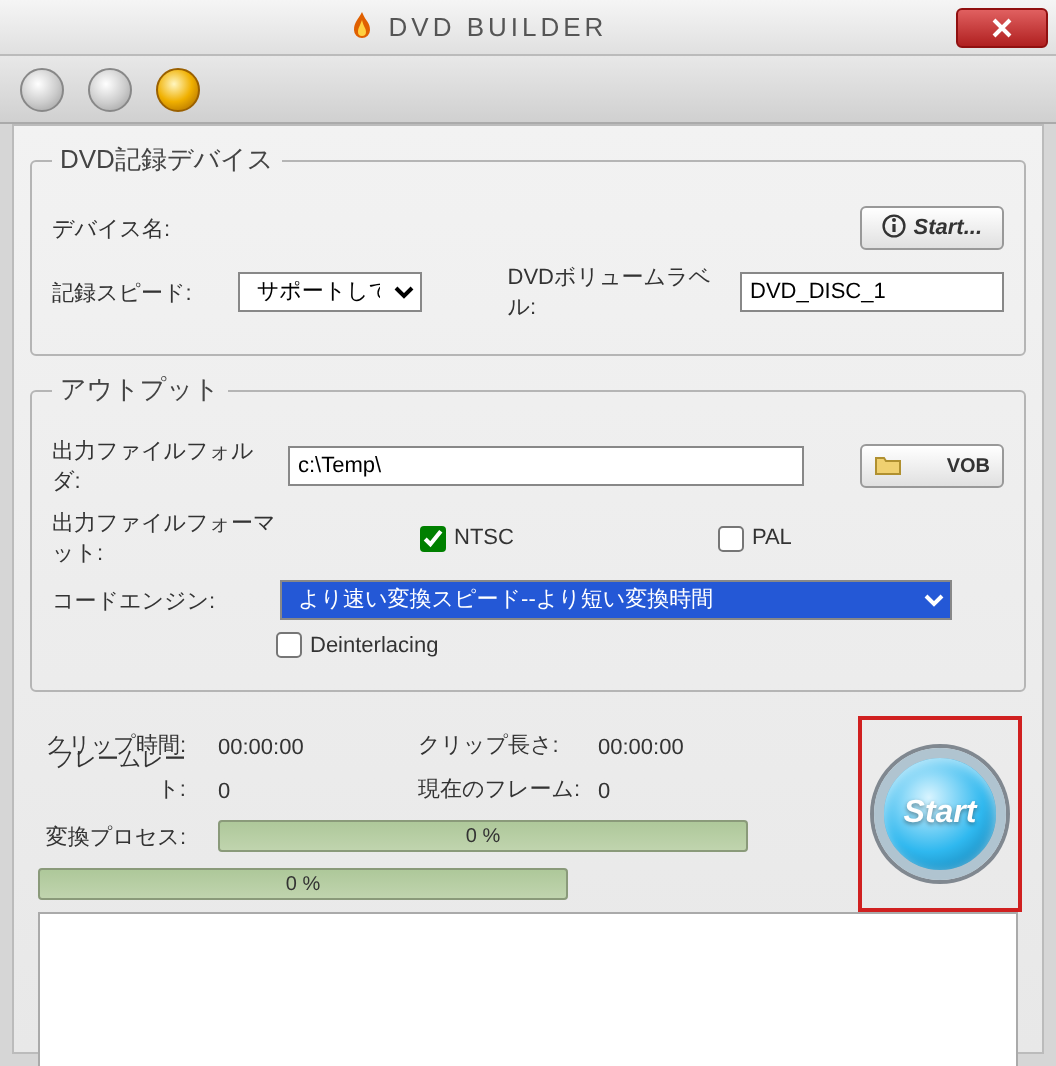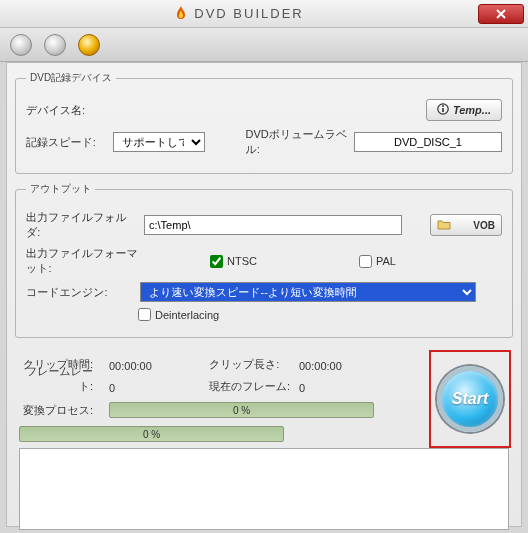--- a/index.html
+++ b/index.html
@@ -6,21 +6,21 @@
   body { font-family: "MS PGothic", "Meiryo", Arial, sans-serif; font-size: 11px; background: #d6d6d6; width: 528px; height: 533px; overflow: hidden; color: #333; }
   .titlebar { height: 28px; background: linear-gradient(#f5f5f5,#e0e0e0); border-bottom: 1px solid #bbb; display: flex; align-items: center; justify-content: flex-start; padding: 0 4px 0 0; }
   .title-center { flex: 1; text-align: center; font-size: 13px; color: #555; letter-spacing: 2px; display: flex; align-items: center; justify-content: center; gap: 6px; }
   .flame-icon svg { display: block; }
   .close-btn { width: 46px; height: 20px; background: linear-gradient(#e06060,#b02020); border: 1px solid #901010; border-radius: 3px; display: flex; align-items: center; justify-content: center; color: #fff; font-weight: bold; cursor: pointer; }
   .topbar { height: 34px; display: flex; align-items: center; padding: 0 10px; gap: 12px; background: linear-gradient(#e8e8e8,#d0d0d0); border-bottom: 1px solid #aaa; }
   .tb-btn { width: 22px; height: 22px; border-radius: 50%; background: radial-gradient(circle at 40% 35%, #fff, #ccc 55%, #999); border: 1px solid #888; cursor: pointer; }
   .tb-btn.amber { background: radial-gradient(circle at 40% 35%, #fff6c0, #f0b000 50%, #a06000); border-color: #9a6000; }
   .content { position: absolute; top: 62px; left: 6px; right: 6px; bottom: 6px; background: linear-gradient(#f2f2f2,#e8e8e8); border: 1px solid #bbb; }
   fieldset { border: 1px solid #b5b5b5; margin: 8px; padding: 8px 10px 10px 10px; border-radius: 3px; }
-  legend { font-size: 10px; color: #444; padding: 0 4px; }
+  legend { font-size: 13px; color: #444; padding: 0 4px; }
   .row { display: flex; align-items: center; margin: 6px 0; gap: 6px; }
   .label { width: 92px; color: #333; }
   .label-wide { width: 112px; }
   select, input[type=text] { border: 1px solid #888; background: #fff; font-size: 11px; height: 20px; padding: 1px 4px; font-family: inherit; }
   select:disabled, input.grey { color: #888; }
   .info-btn { display: flex; align-items: center; gap: 4px; padding: 2px 10px; height: 22px; border: 1px solid #999; background: linear-gradient(#fff,#e0e0e0); border-radius: 3px; cursor: pointer; font-size: 11px; font-weight: bold; font-style: italic; color: #333; }
   .vob-btn { display: flex; align-items: center; gap: 22px; padding: 2px 6px; height: 22px; border: 1px solid #999; background: linear-gradient(#fff,#e0e0e0); border-radius: 3px; cursor: pointer; font-size: 10px; font-weight: bold; color: #333; }
   .cb { display: inline-flex; align-items: center; gap: 4px; color: #333; }
   .cb input { width: 13px; height: 13px; accent-color: green; }
   .sel-blue { background: #2458d6; color: #fff; }
@@ -71,31 +71,31 @@
       <span class="label">デバイス名:</span>
       <span style="flex:1"></span>
       <button class="info-btn">
         <span>
           <svg width="12" height="12" viewBox="0 0 12 12">
               <circle cx="6" cy="6" r="5.2" fill="none" stroke="#333" stroke-width="1.2"></circle>
               <circle cx="6" cy="3" r="1" fill="#333"></circle>
               <rect x="5.2" y="5" width="1.6" height="4" fill="#333"></rect>
             </svg>
         </span>
-        <span>Temp...</span>
+        <span>Start...</span>
       </button>
     </div>
     <div class="row">
       <span class="label">記録スピード:</span>
       <select style="width:92px" class="grey">
         <option>サポートしていま</option>
       </select>
       <span style="width:32px"></span>
       <span>DVDボリュームラベル:</span>
-      <input type="text" style="width: 148px; text-align: center;" value="DVD_DISC_1">
+      <input type="text" style="width: 132px;" value="DVD_DISC_1">
     </div>
   </fieldset>
 
   <fieldset>
     <legend>アウトプット</legend>
     <div class="row">
       <span class="label-wide">出力ファイルフォルダ:</span>
       <input type="text" style="width: 258px;" value="c:\Temp\">
       <span style="flex:1"></span>
       <button class="vob-btn">

